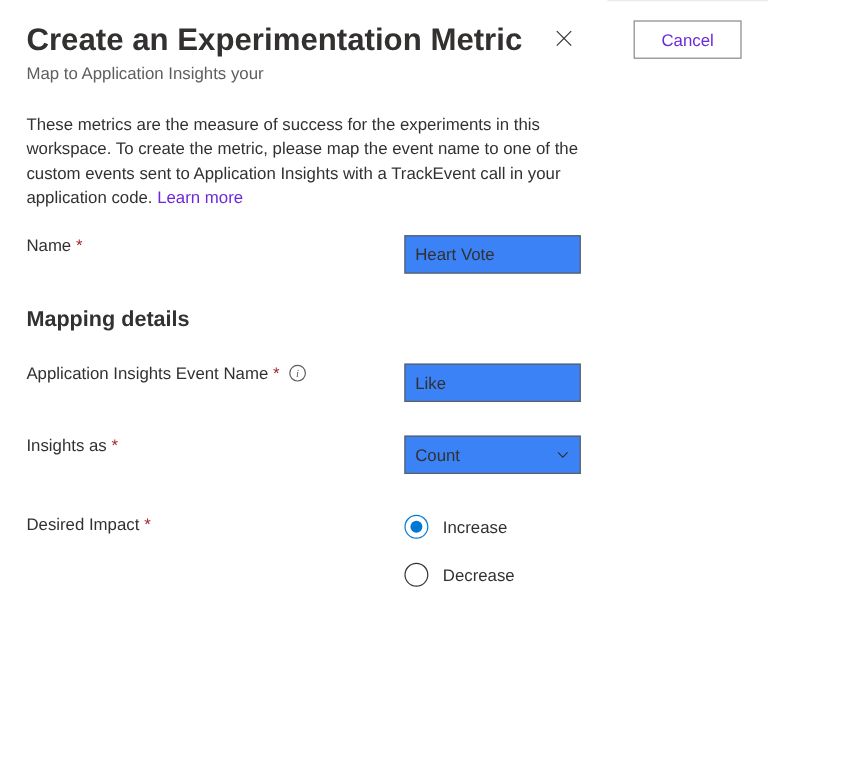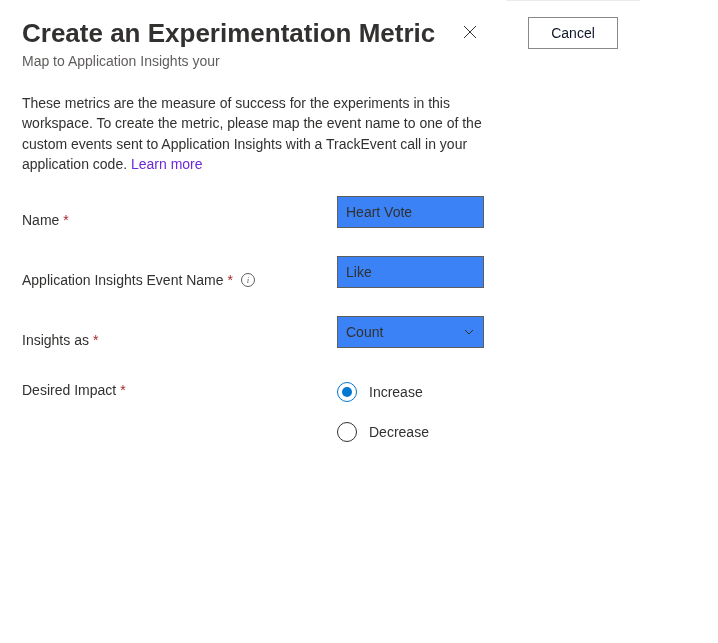--- a/index.html
+++ b/index.html
@@ -59,21 +59,21 @@
   }
   .intro a {
     color: #6d28d9;
     text-decoration: none;
   }
   .form {
     margin-top: 22px;
   }
   .form-row {
     display: flex;
-    align-items: flex-end;
+    align-items: flex-start;
     margin-bottom: 28px;
   }
   .form-row .label-col {
     width: 315px;
     display: flex;
     align-items: center;
     font-size: 14px;
     color: #323130;
   }
   .form-row .input-col {
@@ -169,21 +169,21 @@
     gap: 12px;
   }
   .btn {
     height: 32px;
     min-width: 90px;
     padding: 0 18px;
     font-size: 14px;
     font-family: inherit;
     border: 1px solid #8a8886;
     background: #fff;
-    color: #0f172a;
+    color: #6d28d9;
     cursor: pointer;
     display: inline-flex;
     align-items: center;
     justify-content: center;
   }
   .btn.primary {
     background: #0078d4;
     border-color: #0078d4;
     color: #fff;
     font-weight: 600;
@@ -218,20 +218,21 @@
         <div class="label-col">
           <span>Name</span>
           <span class="req">*</span>
         </div>
         <div class="input-col">
           <input class="text-input" type="text" value="Heart Vote" style="">
         </div>
       </div>
 
 
+      <h2 class="section-heading">Mapping details</h2>
 
       <div class="form-row">
         <div class="label-col">
           <span>Application Insights Event Name</span>
           <span class="req">*</span>
           <span class="info-icon">i</span>
         </div>
         <div class="input-col">
           <input class="text-input" type="text" value="Like" style="">
         </div>

